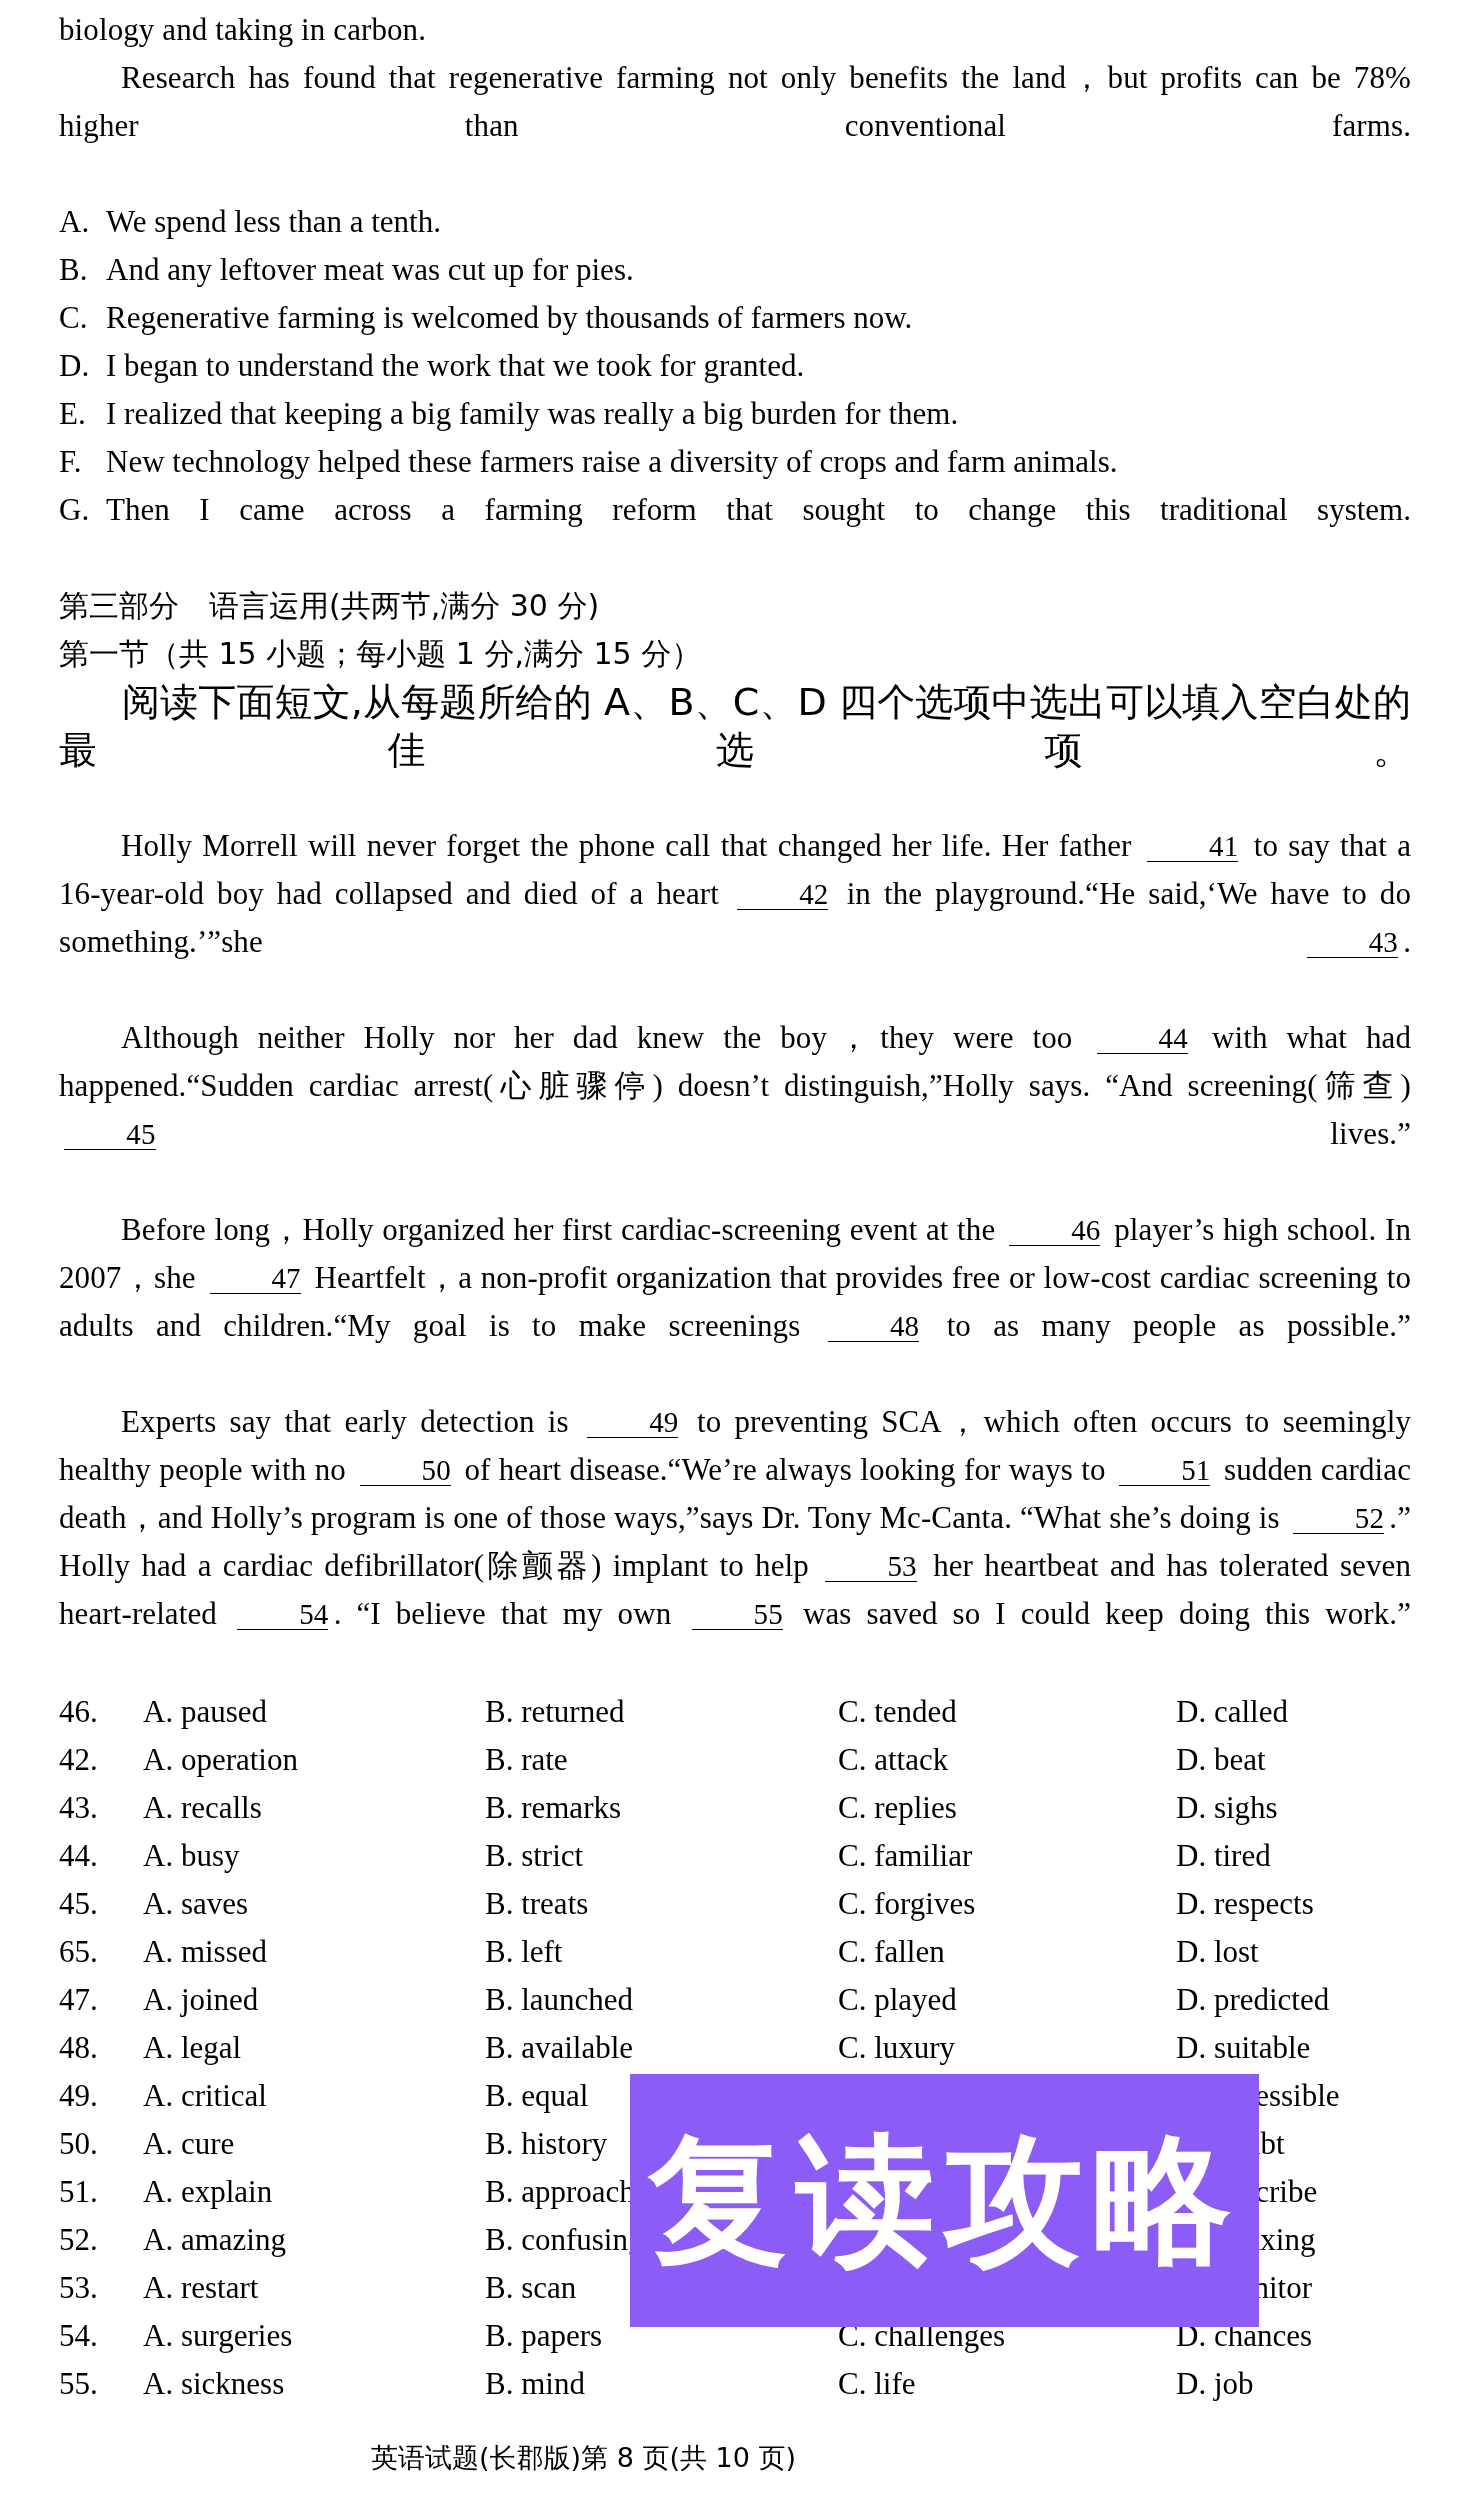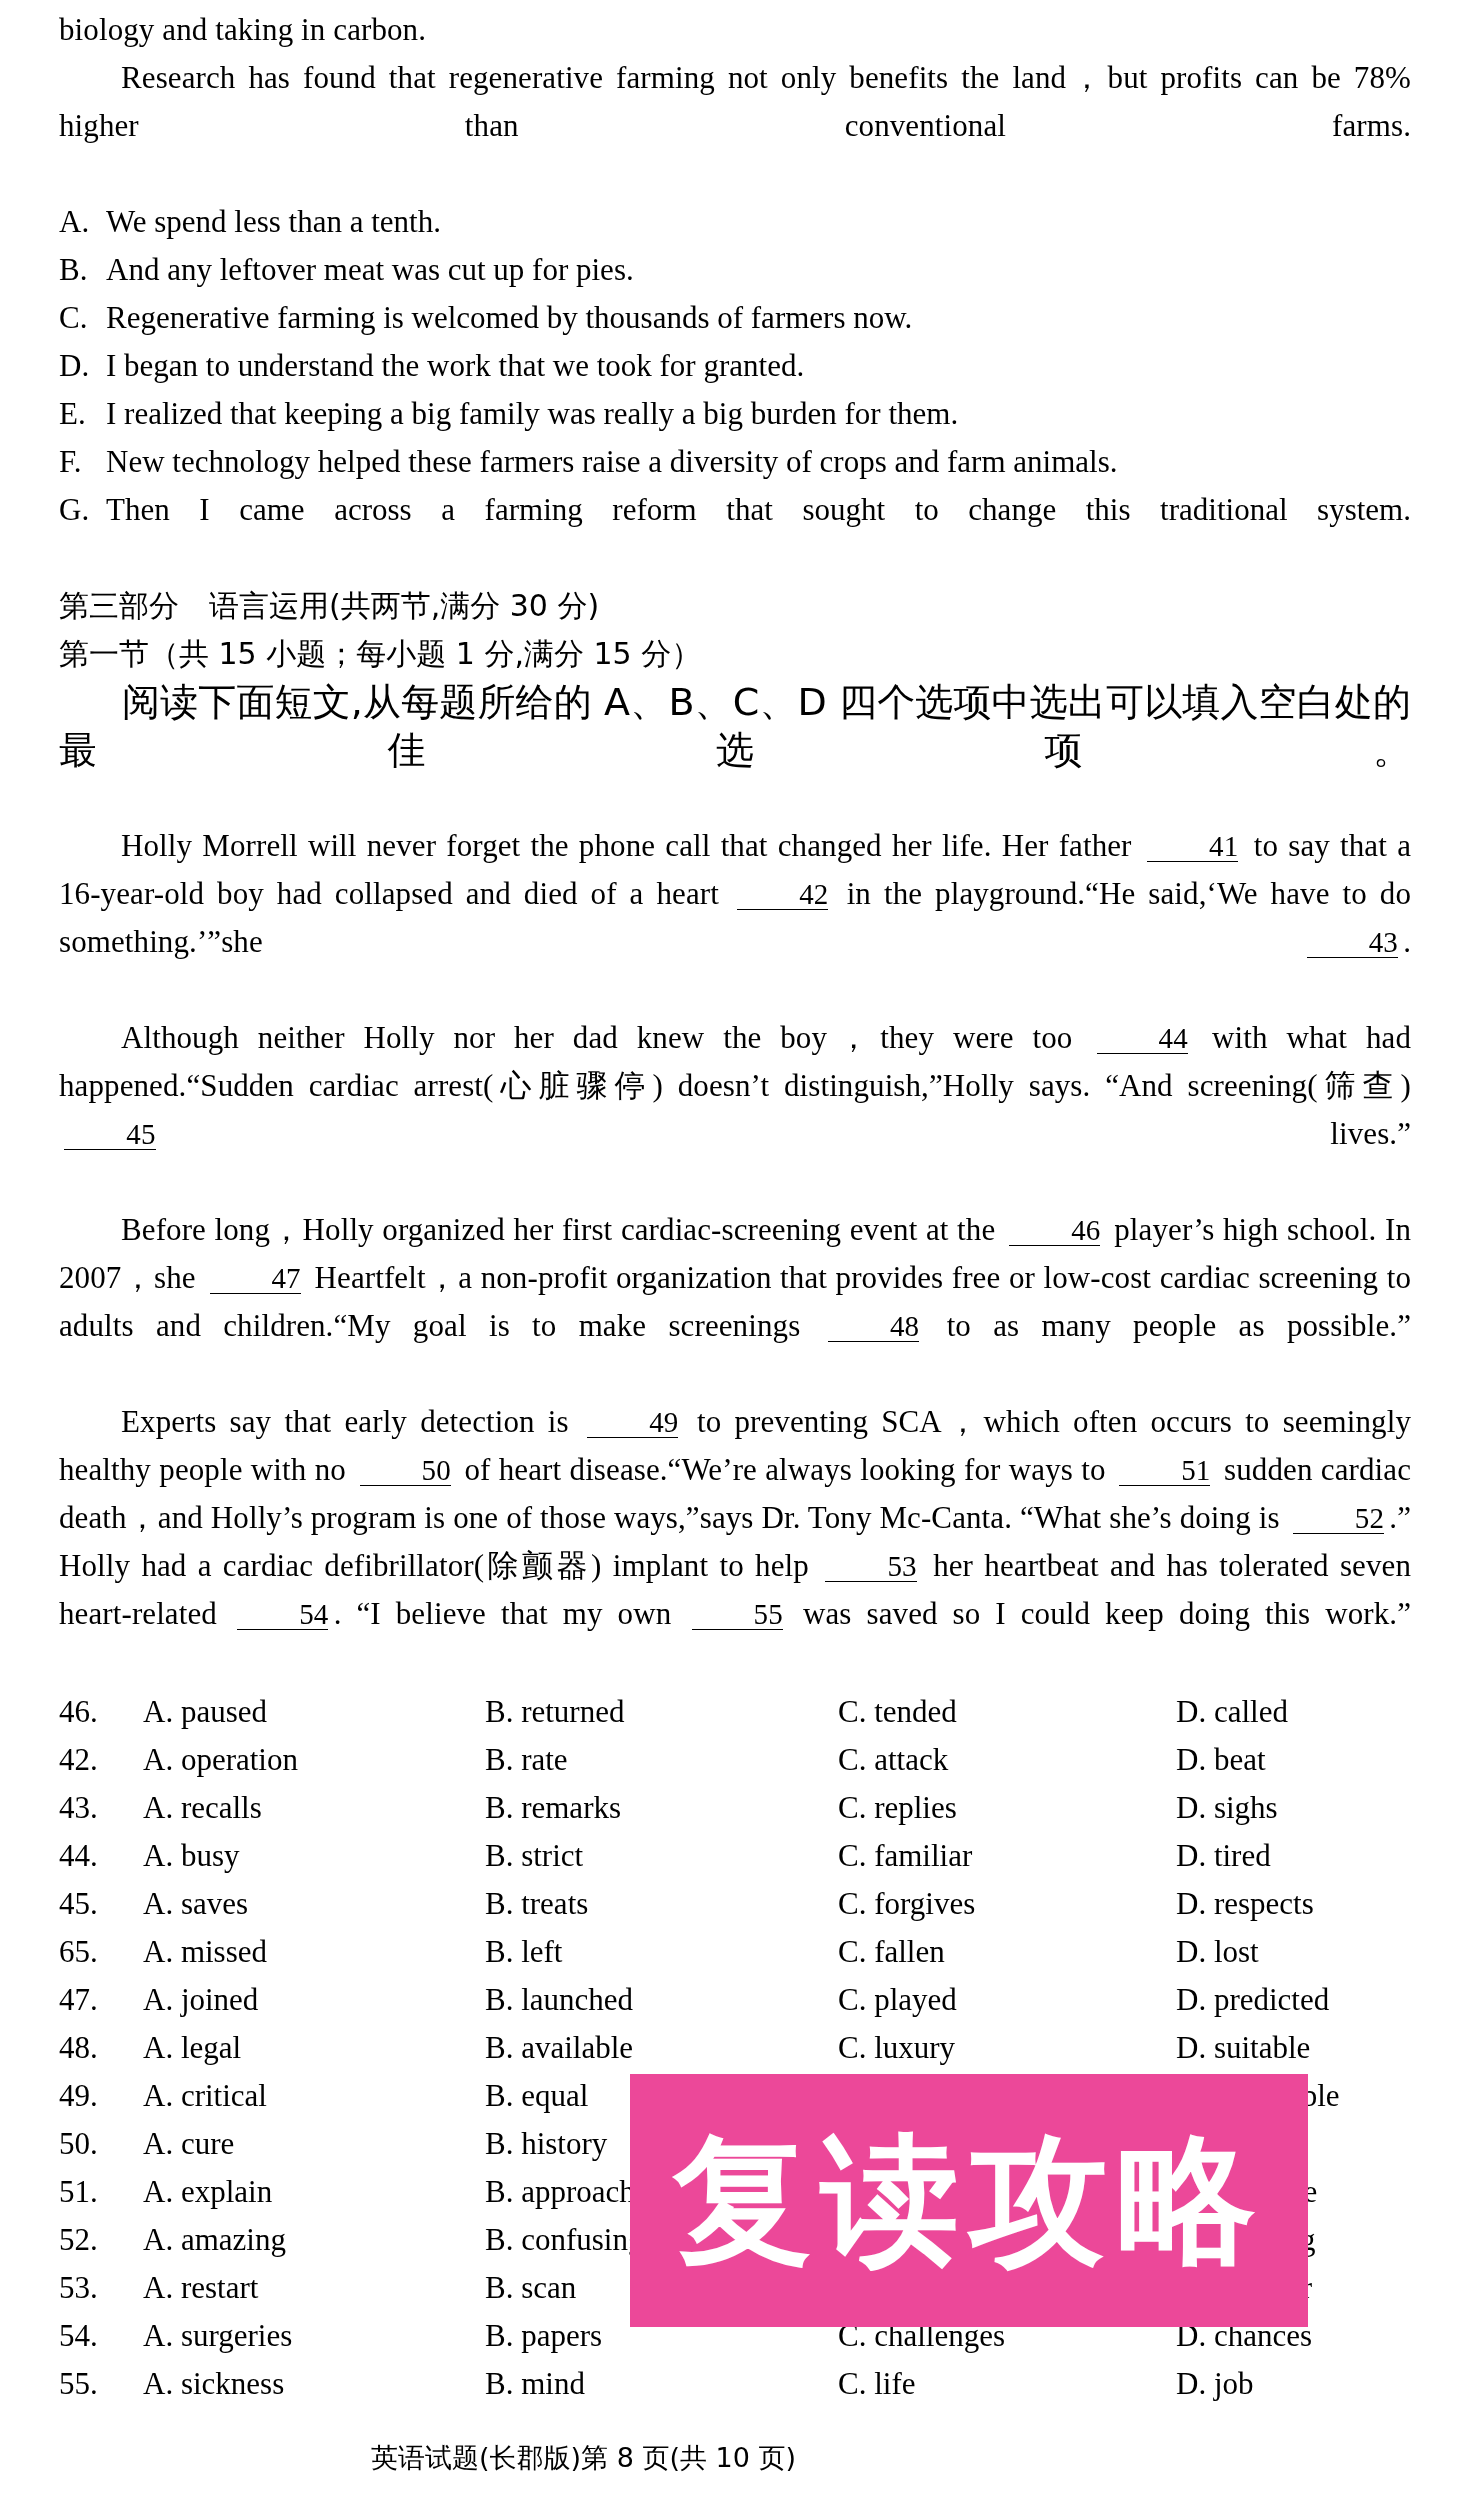--- a/index.html
+++ b/index.html
@@ -123,23 +123,23 @@
   .qtable td.c1  { width: 342px; }
   .qtable td.c2  { width: 353px; }
   .qtable td.c3  { width: 338px; }
   .qtable td.c4  { width: 228px; }
 
   
   .watermark {
     position: absolute;
     left: 630px;
     top: 2074px;
-    width: 678px;
+    width: 629px;
     height: 253px;
-    background: #ec4899;
+    background: #8b5cf6;
     display: flex;
     align-items: center;
     justify-content: center;
     overflow: hidden;
   }
   .watermark span {
     color: #ffffff;
     font-family: "DejaVu Sans", "Liberation Sans", sans-serif;
     font-weight: bold;
     font-size: 139px;

